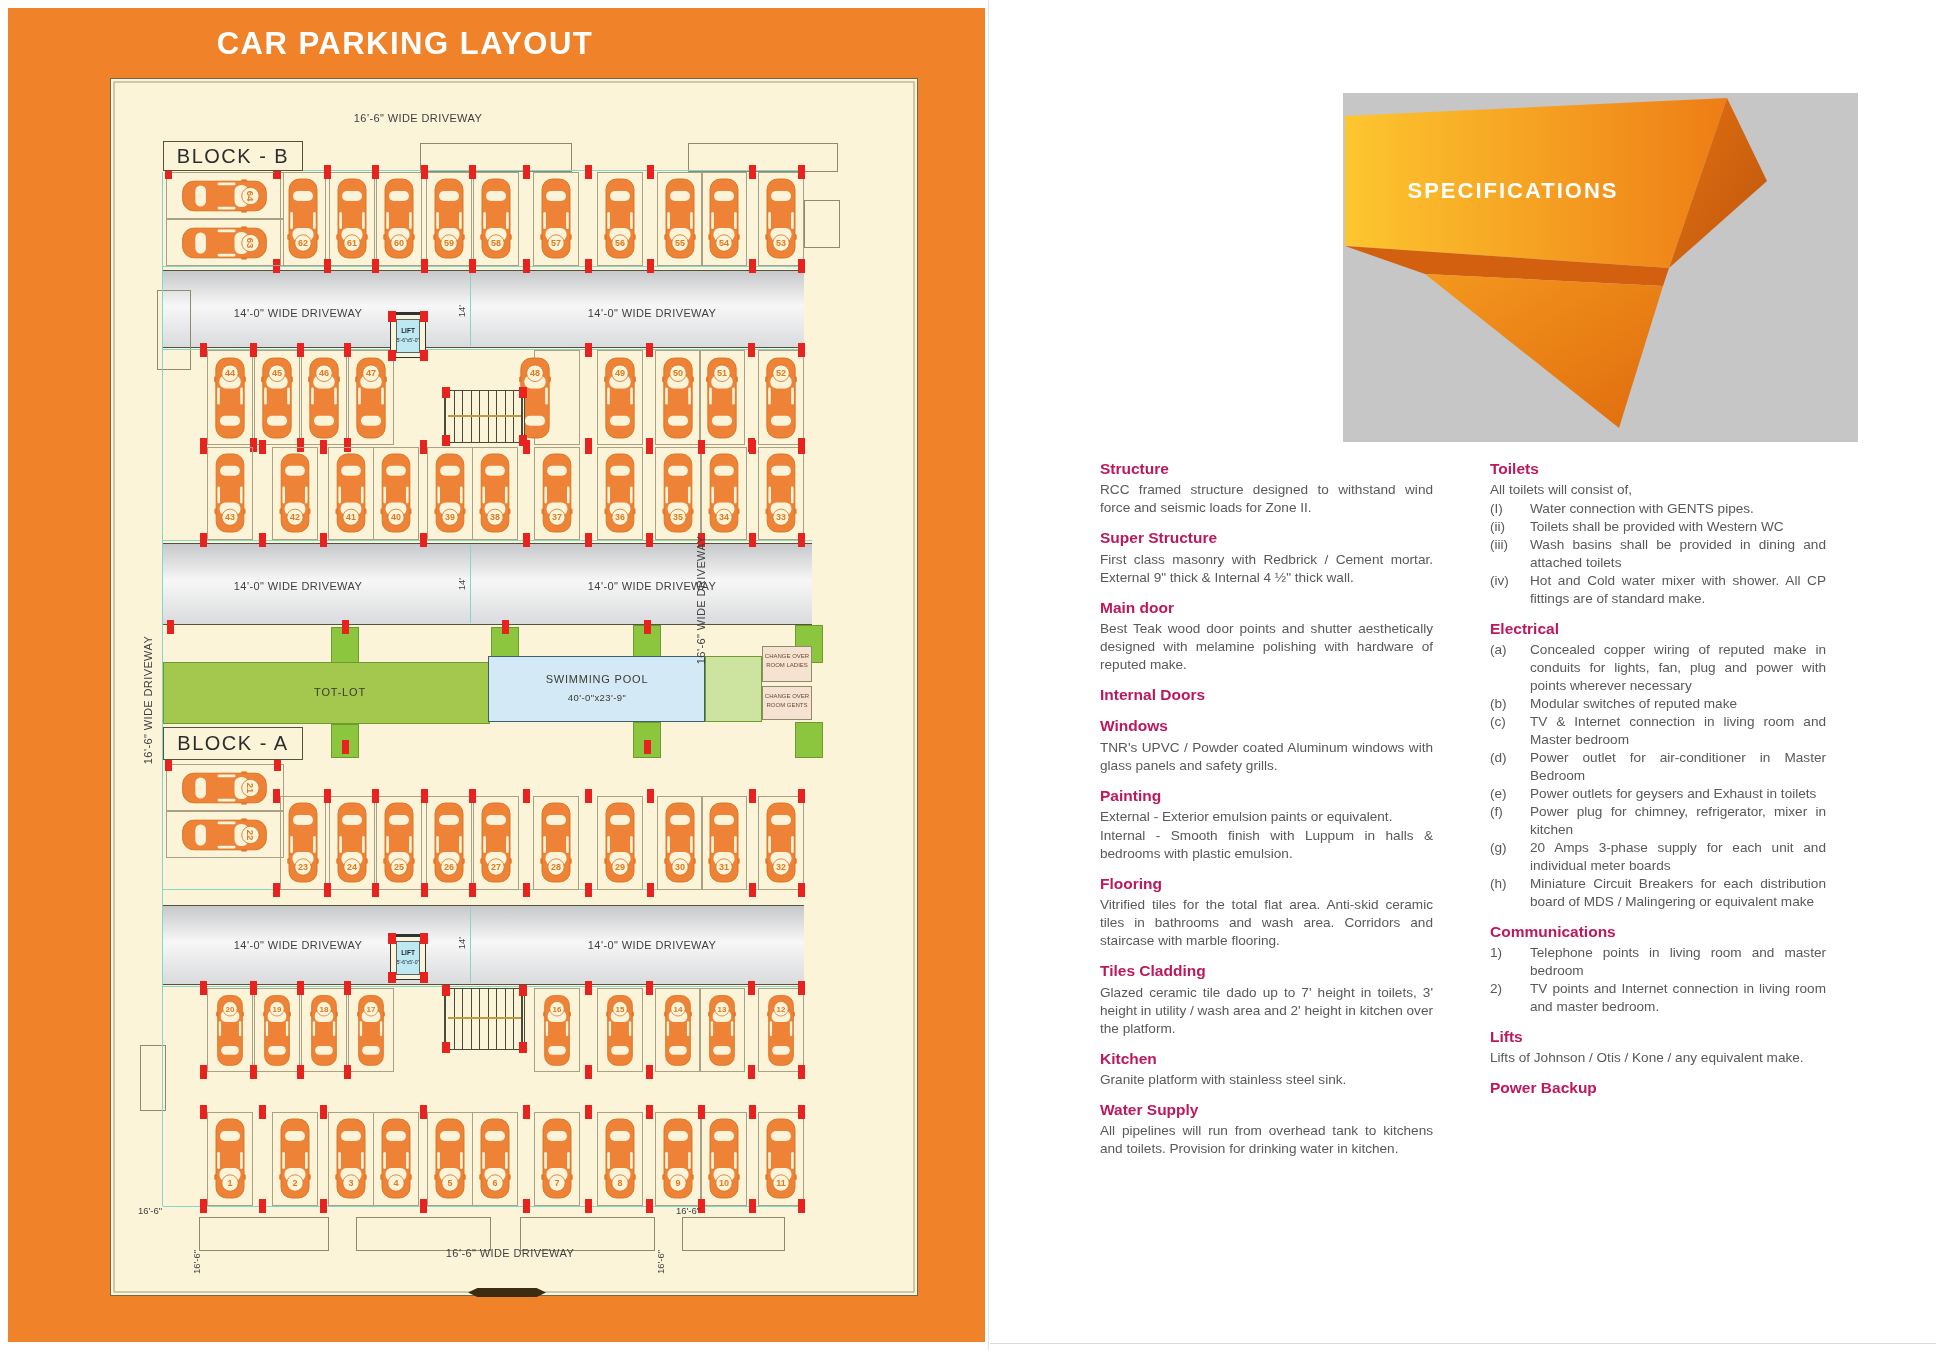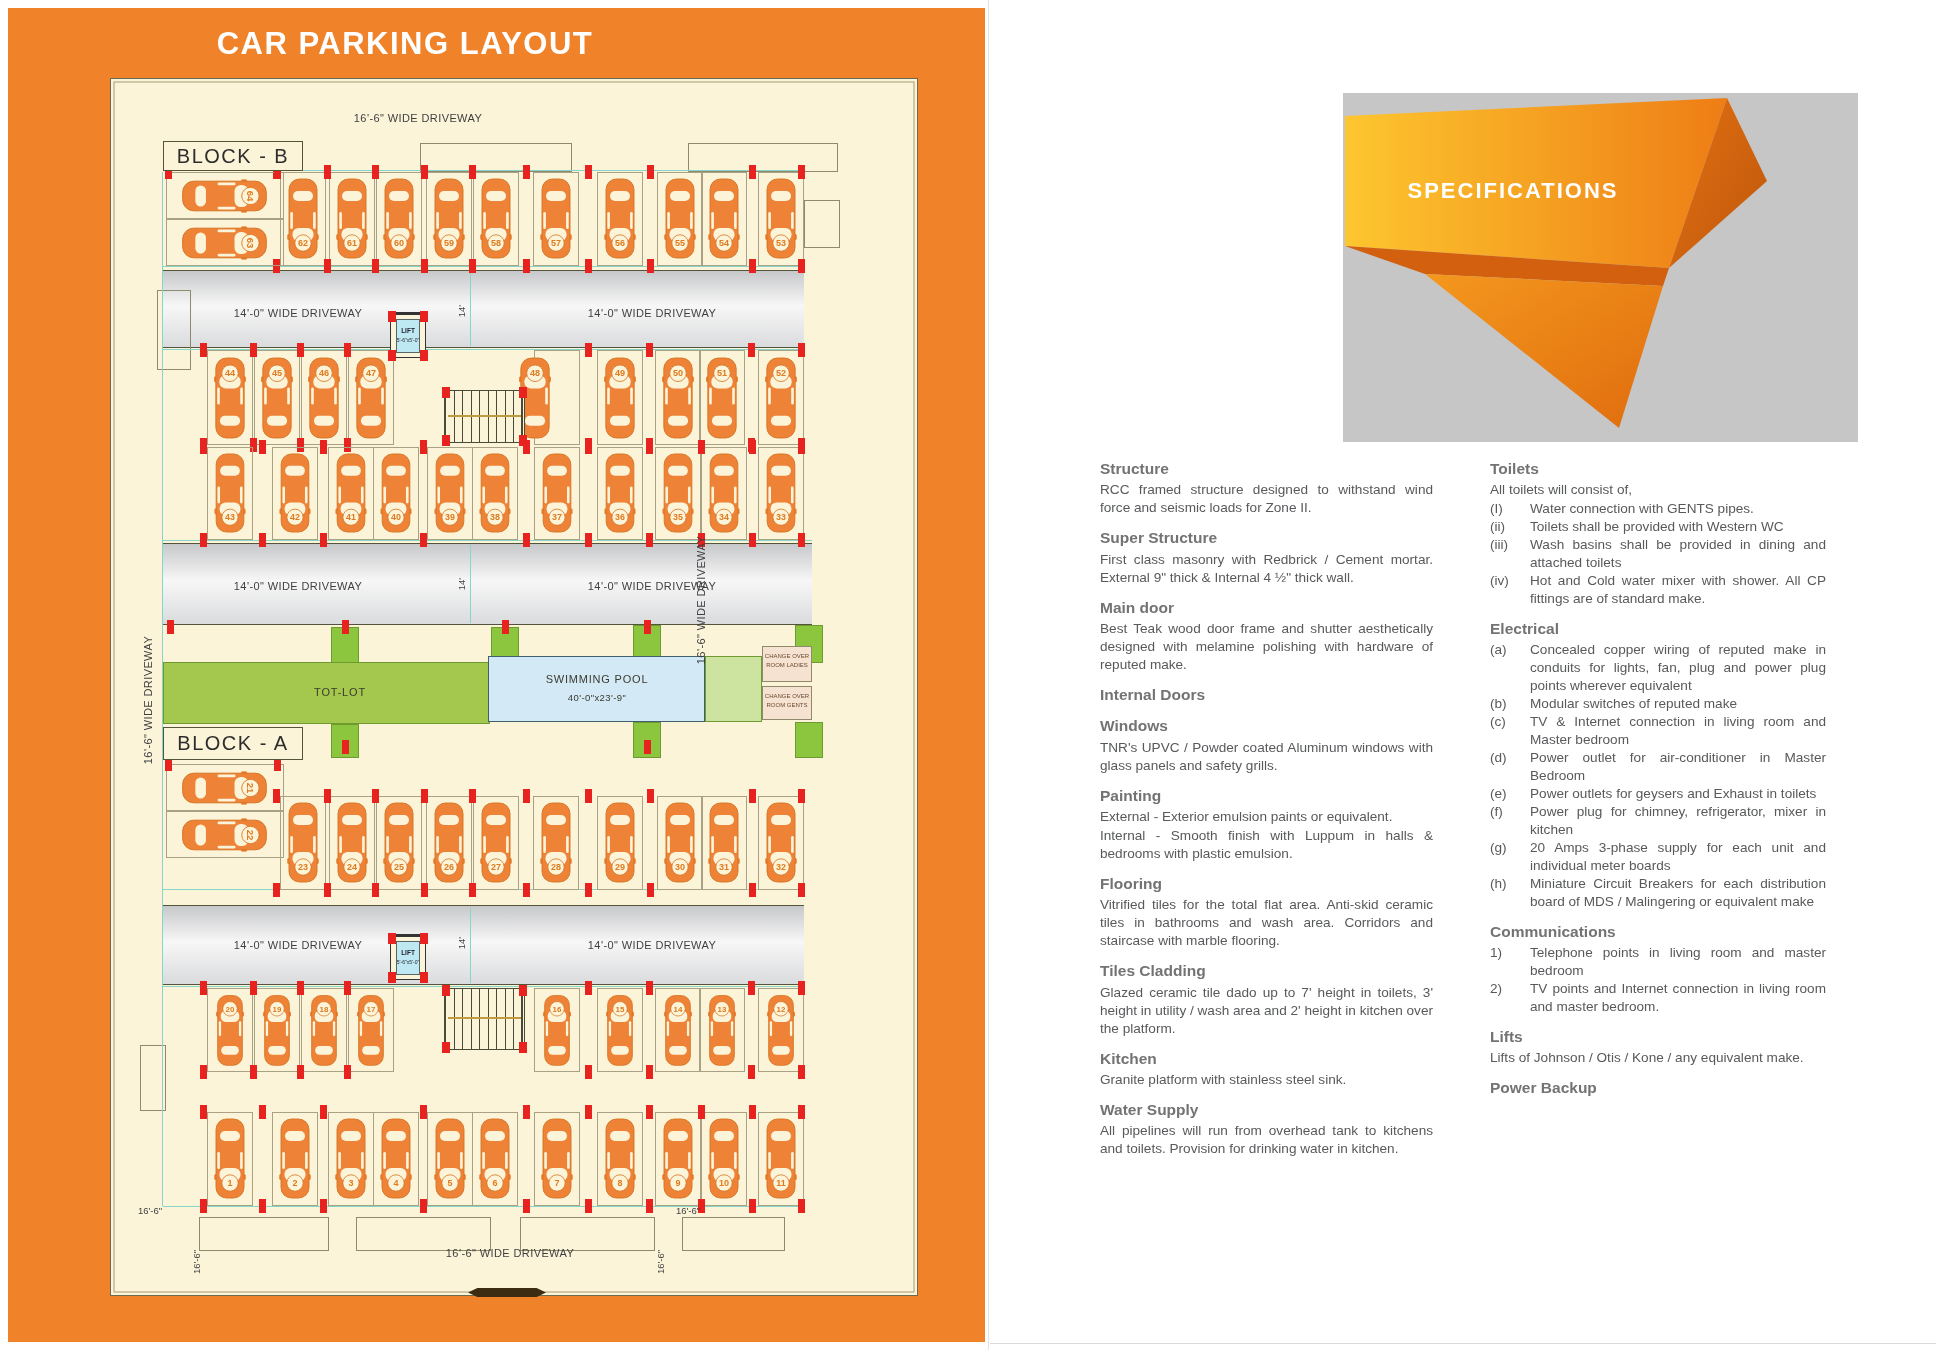--- a/index.html
+++ b/index.html
@@ -44,21 +44,21 @@
   
   #divider{position:absolute;left:988px;top:0;width:1px;height:1350px;background:#e2e2e2;}
   #bottom-hairline{position:absolute;left:990px;top:1343px;width:946px;height:1px;background:#dadada;}
   #banner-panel{position:absolute;left:1343px;top:93px;width:515px;height:349px;background:#c6c6c7;}
   #banner-svg{position:absolute;left:1333px;top:86px;}
   #banner-text{font-family:"Liberation Sans","DejaVu Sans",sans-serif;font-size:22px;font-weight:bold;
                letter-spacing:2px;fill:#ffffff;}
   .spec-col{position:absolute;color:#58595b;font-size:13.6px;line-height:1.32;text-align:justify;}
   #spec-left{left:1100px;top:448px;width:333px;}
   #spec-right{left:1490px;top:448px;width:336px;}
-  .spec-h{color:#737373;font-size:15.5px;font-weight:bold;margin:11px 0 2px;text-align:left;}
+  .spec-h{color:#be185d;font-size:15.5px;font-weight:bold;margin:11px 0 2px;text-align:left;}
   .spec-p{margin:0 0 1px;}
   .spec-item{display:flex;}
   .spec-item .m{width:40px;flex:none;}
   .spec-item .t{flex:1;}
 </style>
 </head>
 <body>
 
 <div id="canvas">
   <div id="left-page"></div>
@@ -1204,21 +1204,21 @@
     <polygon points="12,160 336,182 330,200 92,188" fill="#d2600e"></polygon>
     <polygon points="92,188 330,200 286,342" fill="url(#g3)"></polygon>
     <text id="banner-text" x="180" y="112" text-anchor="middle">SPECIFICATIONS</text>
   </svg>
   <div id="spec-left" class="spec-col">
       <div class="spec-h">Structure</div>
       <div class="spec-p">RCC framed structure designed to withstand wind force and seismic loads for Zone II.</div>
       <div class="spec-h">Super Structure</div>
       <div class="spec-p">First class masonry with Redbrick / Cement mortar. External 9" thick &amp; Internal 4 ½" thick wall.</div>
       <div class="spec-h">Main door</div>
-      <div class="spec-p">Best Teak wood door frame and shutter aesthetically designed with melamine polishing with hardware of reputed make.</div>
+      <div class="spec-p">Best Teak wood door points and shutter aesthetically designed with melamine polishing with hardware of reputed make.</div>
       <div class="spec-h">Internal Doors</div>
       <div class="spec-h">Windows</div>
       <div class="spec-p">TNR's UPVC / Powder coated Aluminum windows with glass panels and safety grills.</div>
       <div class="spec-h">Painting</div>
       <div class="spec-p">External - Exterior emulsion paints or equivalent.</div>
       <div class="spec-p">Internal - Smooth finish with Luppum in halls &amp; bedrooms with plastic emulsion.</div>
       <div class="spec-h">Flooring</div>
       <div class="spec-p">Vitrified tiles for the total flat area. Anti-skid ceramic tiles in bathrooms and wash area. Corridors and staircase with marble flooring.</div>
       <div class="spec-h">Tiles Cladding</div>
       <div class="spec-p">Glazed ceramic tile dado up to 7' height in toilets, 3' height in utility / wash area and 2' height in kitchen over the platform.</div>
@@ -1242,21 +1242,21 @@
         <span class="m">(iii)</span>
         <span class="t">Wash basins shall be provided in dining and attached toilets</span>
       </div>
       <div class="spec-item">
         <span class="m">(iv)</span>
         <span class="t">Hot and Cold water mixer with shower. All CP fittings are of standard make.</span>
       </div>
       <div class="spec-h">Electrical</div>
       <div class="spec-item">
         <span class="m">(a)</span>
-        <span class="t">Concealed copper wiring of reputed make in conduits for lights, fan, plug and power plug points wherever equivalent</span>
+        <span class="t">Concealed copper wiring of reputed make in conduits for lights, fan, plug and power with points wherever necessary</span>
       </div>
       <div class="spec-item">
         <span class="m">(b)</span>
         <span class="t">Modular switches of reputed make</span>
       </div>
       <div class="spec-item">
         <span class="m">(c)</span>
         <span class="t">TV &amp; Internet connection in living room and Master bedroom</span>
       </div>
       <div class="spec-item">

